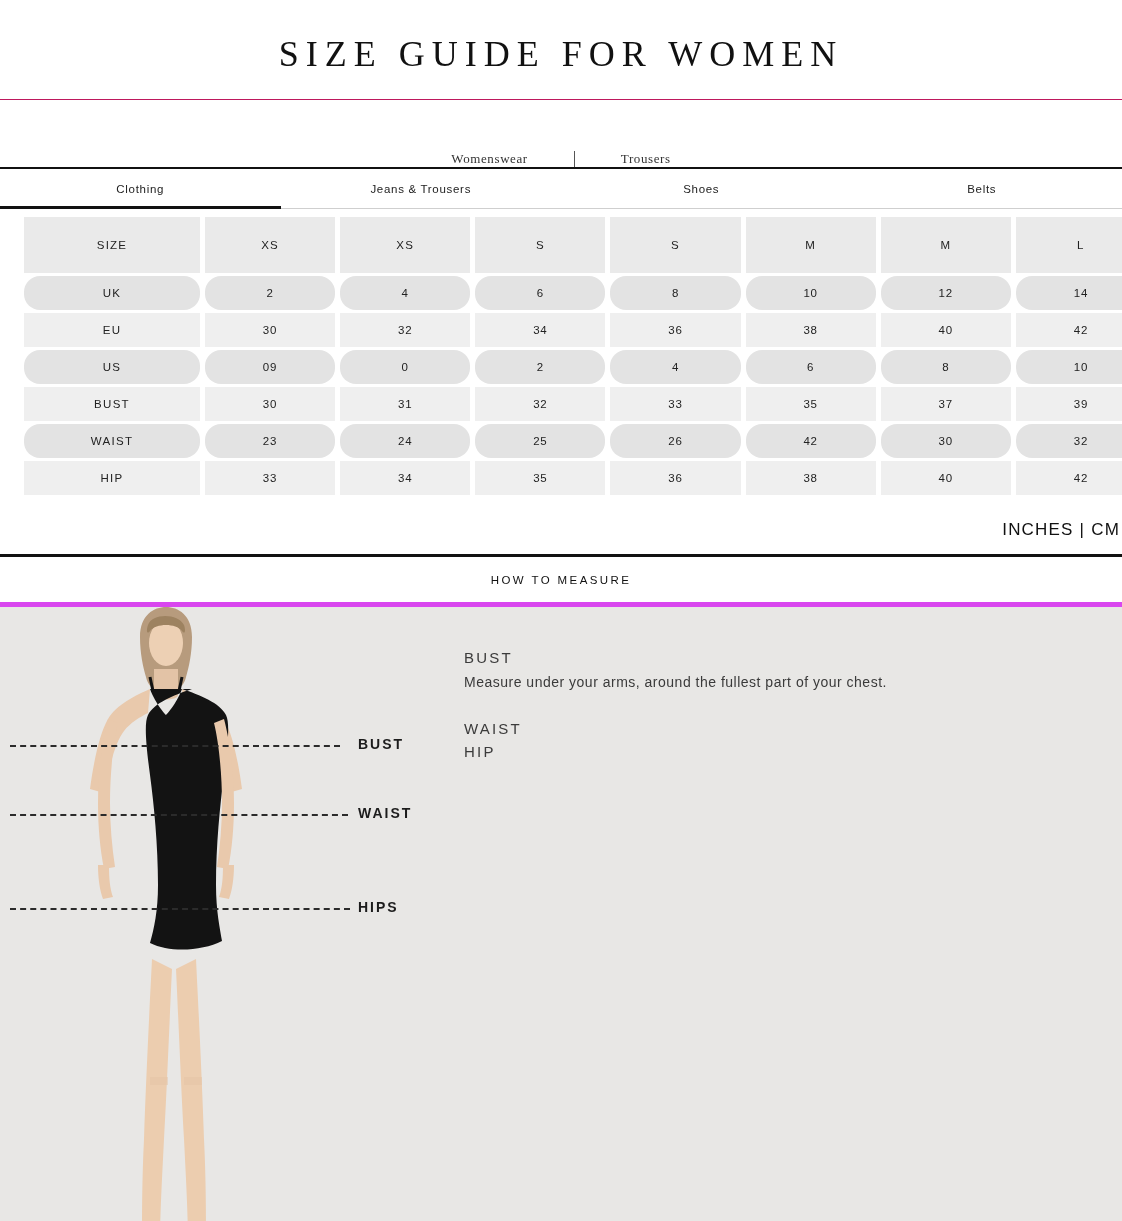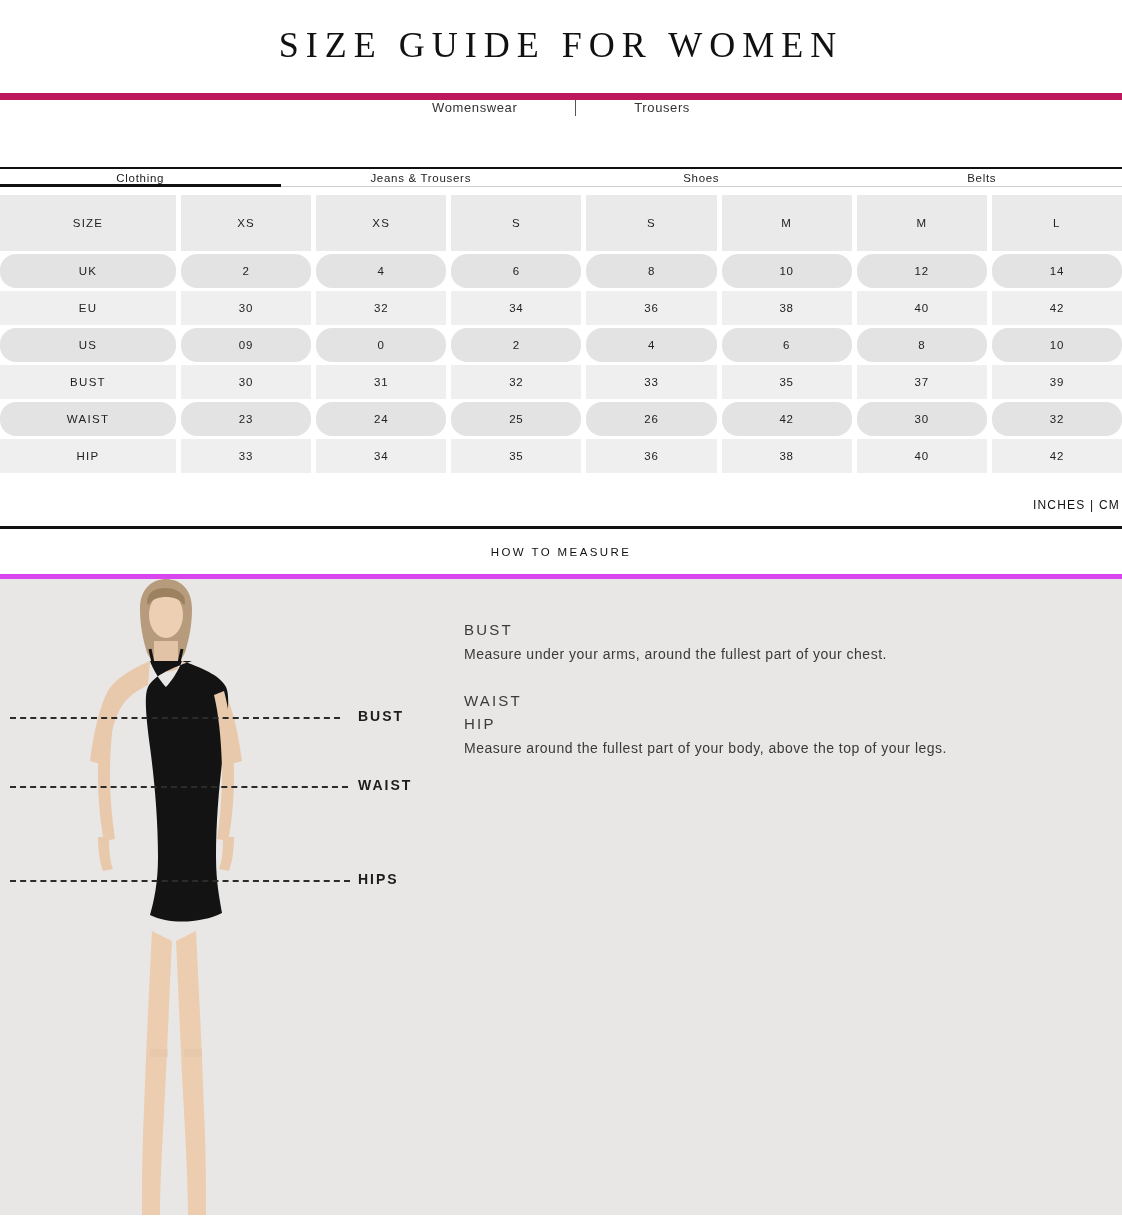--- a/index.html
+++ b/index.html
@@ -9,59 +9,60 @@
     background: #ffffff;
     font-family: "Liberation Sans", sans-serif;
     color: #1a1a1a;
   }
   .page { width: 1122px; position: relative; }
 
   
   .title-bar {
     height: 100px;
     display: flex;
-    align-items: flex-start;
+    align-items: flex-end;
     justify-content: center;
-    border-bottom: 7px solid #be185d;
+    border-bottom: 1px solid #be185d;
   }
   .title {
     font-family: "Liberation Serif", serif;
     font-size: 36px;
     letter-spacing: 7px;
     font-weight: 400;
     color: #111;
     text-transform: uppercase;
   }
 
   
   .gender-nav {
     height: 69px;
     display: flex;
-    align-items: flex-start;
+    align-items: flex-end;
     justify-content: center;
-    gap: 12px;
+    gap: 0;
     border-bottom: 2px solid #111;
+    font-family: Liberation Serif, serif;
   }
   .gender-item {
     font-size: 13px;
     letter-spacing: 0.6px;
     color: #333;
     padding: 0 46px;
     cursor: pointer;
   }
   .gender-sep {
     width: 1px;
     height: 16px;
     background: #555;
   }
 
   
   .cat-tabs {
     display: flex;
-    height: 18px;
+    height: 40px;
     border-bottom: 1px solid #cfcfcf;
   }
   .cat-tab {
     flex: 1;
     display: flex;
     align-items: center;
     justify-content: center;
     font-size: 11.5px;
     letter-spacing: 0.7px;
     color: #222;
@@ -70,21 +71,21 @@
   }
   .cat-tab.active::after {
     content: "";
     position: absolute;
     left: 0; right: 0; bottom: -1px;
     height: 3px;
     background: #111;
   }
 
   
-  .table-wrap { padding: 0; }
+  .table-wrap { padding: 0; margin-left: 24px; }
   table.size-table {
     border-collapse: separate;
     border-spacing: 5px 3px;
     width: 1132px;
     margin-left: -5px;
     margin-top: 5px;
     table-layout: fixed;
   }
   table.size-table td {
     height: 34px;
@@ -99,21 +100,21 @@
     background: #eaeaea;
     font-size: 11.5px;
     letter-spacing: 1.2px;
   }
   table.size-table tr.alt td { background: #e3e3e3; border-radius: 16px; }
   table.size-table td.label { letter-spacing: 1.3px; }
   table.size-table col.first { width: 176px; }
 
   .units {
     text-align: right;
-    font-size: 12px;
+    font-size: 17px;
     letter-spacing: 1.2px;
     color: #111;
     padding: 22px 2px 14px 0;
     border-bottom: 3px solid #111;
   }
   .units span { cursor: pointer; }
 
   
   .how-bar {
     height: 50px;
@@ -333,17 +334,16 @@
       <div class="guide-label" style="top:292px; left:358px;">HIPS</div>
     </div>
 
     <div class="copy">
       <h3>BUST</h3>
       <p>Measure under your arms, around the fullest part of your chest.</p>
 
       <h3>WAIST</h3>
 
       <h3>HIP</h3>
-      <p>Measure around the fullest part of your body, above the top of your legs.</p>
     </div>
   </div>
 
 </div>
 
 </body></html>

